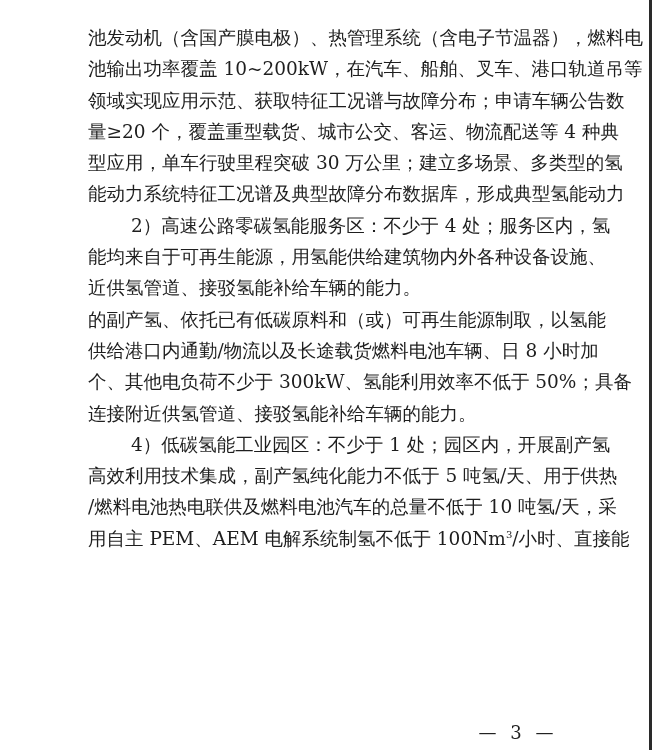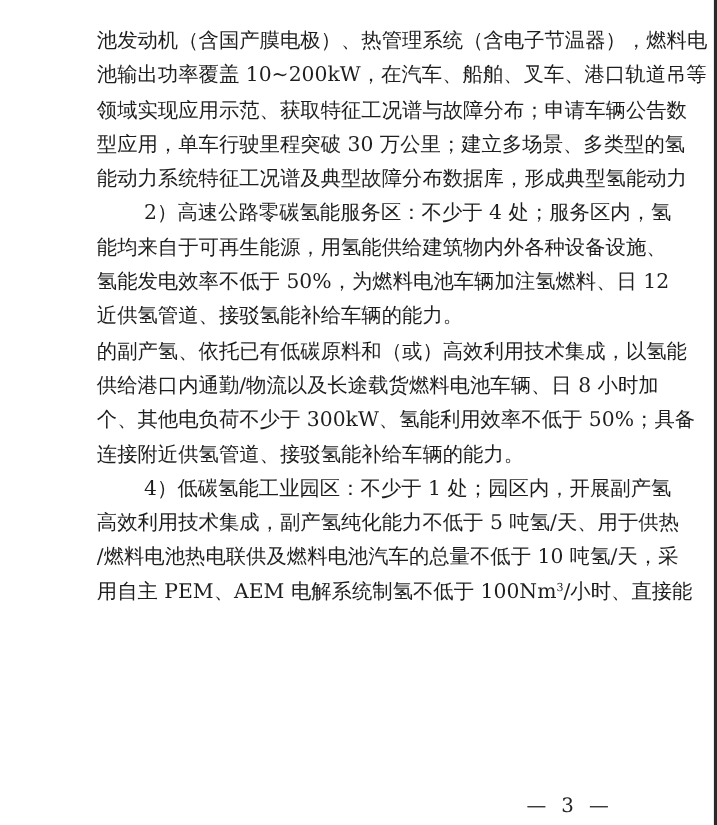--- a/index.html
+++ b/index.html
@@ -24,31 +24,31 @@
 </style>
 </head>
 <body>
 
 <div class="page">
   <div class="text-block">
     <div>
       <div class="line">池发动机（含国产膜电极）、热管理系统（含电子节温器），燃料电</div>
       <div class="line">池输出功率覆盖 10~200kW，在汽车、船舶、叉车、港口轨道吊等</div>
       <div class="line">领域实现应用示范、获取特征工况谱与故障分布；申请车辆公告数</div>
+      <div class="line">量≥20 个，覆盖重型载货、城市公交、客运、物流配送等 4 种典</div>
       <div class="line">型应用，单车行驶里程突破 30 万公里；建立多场景、多类型的氢</div>
       <div class="line">能动力系统特征工况谱及典型故障分布数据库，形成典型氢能动力</div>
     </div>
     <div>
       <div class="line indent">2）高速公路零碳氢能服务区：不少于 4 处；服务区内，氢</div>
       <div class="line">能均来自于可再生能源，用氢能供给建筑物内外各种设备设施、</div>
-      <div class="line">氢能发电效率不低于 50%，为燃料电池车辆加注氢燃料、日 12</div>
       <div class="line last">近供氢管道、接驳氢能补给车辆的能力。</div>
     </div>
     <div>
-      <div class="line">的副产氢、依托已有低碳原料和（或）高效利用技术集成，以氢能</div>
+      <div class="line">的副产氢、依托已有低碳原料和（或）可再生能源制取，以氢能</div>
       <div class="line">供给港口内通勤/物流以及长途载货燃料电池车辆、日 8 小时加</div>
       <div class="line">个、其他电负荷不少于 300kW、氢能利用效率不低于 50%；具备</div>
       <div class="line last">连接附近供氢管道、接驳氢能补给车辆的能力。</div>
     </div>
     <div>
       <div class="line indent">4）低碳氢能工业园区：不少于 1 处；园区内，开展副产氢</div>
       <div class="line">高效利用技术集成，副产氢纯化能力不低于 5 吨氢/天、用于供热</div>
       <div class="line">/燃料电池热电联供及燃料电池汽车的总量不低于 10 吨氢/天，采</div>
       <div class="line"><span>用自主 PEM、AEM 电解系统制氢不低于 100Nm</span><sup>3</sup><span>/小时、直接能</span></div>
     </div>

